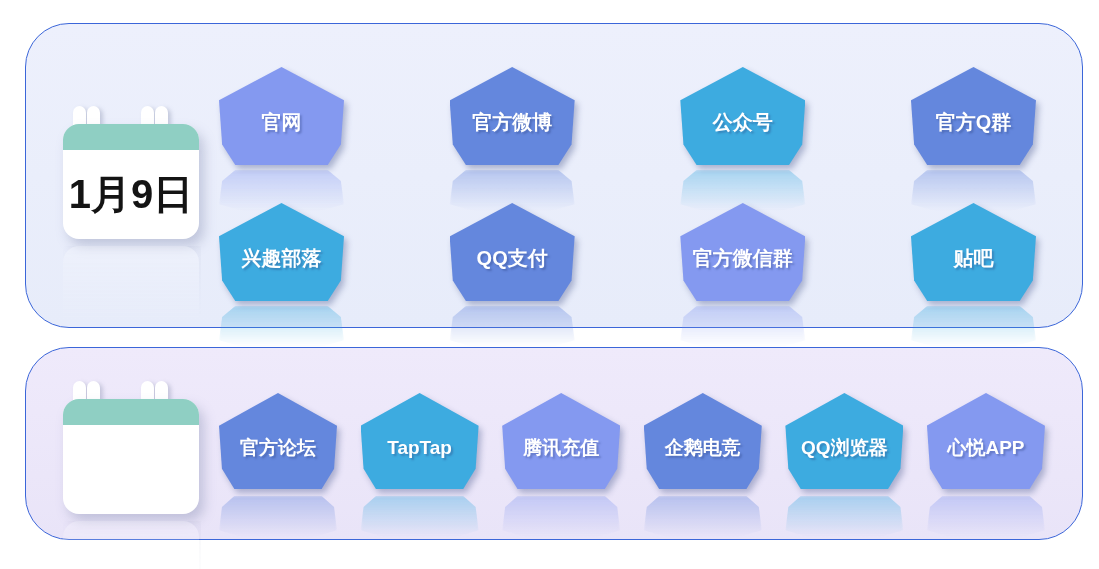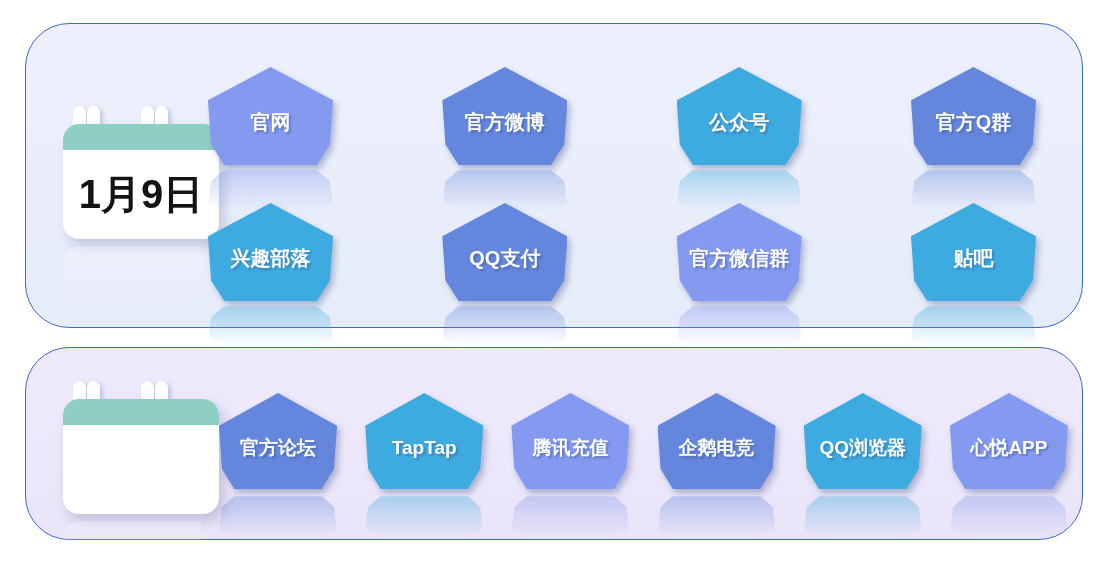--- a/index.html
+++ b/index.html
@@ -11,37 +11,37 @@
   .panel-1{top:23px;height:305px;background:linear-gradient(180deg,#edf0fc 0%,#e7ecfa 100%);}
   .panel-2{top:347px;height:193px;background:linear-gradient(180deg,#efeafb 0%,#e9e4f8 100%);}
 
   
   .calendar{position:absolute;width:138px;height:133px;}
   .cal-1{left:37px;top:82px;}
   .cal-2{left:37px;top:33px;}
   .ring{position:absolute;top:0;width:13px;height:46px;background:#ffffff;border-radius:7px;
         box-shadow:3px 2px 4px rgba(120,130,160,.35);}
   .r1{left:10px;} .r2{left:24px;} .r3{left:78px;} .r4{left:92px;}
-  .cal-body{position:absolute;left:0;top:18px;width:156px;height:115px;background:#ffffff;border-radius:16px;
+  .cal-body{position:absolute;left:0;top:18px;width:136px;height:115px;background:#ffffff;border-radius:16px;
             box-shadow:5px 7px 12px rgba(125,135,170,.38);overflow:hidden;}
   .cal-band{position:absolute;left:0;top:0;right:0;height:26px;background:#8fcfc3;}
   .cal-date{position:absolute;left:0;top:26px;right:0;bottom:0;display:flex;align-items:center;justify-content:center;
             font-weight:800;color:#141414;white-space:nowrap;letter-spacing:0;}
   .cal-1 .cal-date{font-size:40px;}
   .cal-2 .cal-date{font-size:35px;}
   .calendar.mirror{transform:scaleY(-1);opacity:.32;
     -webkit-mask-image:linear-gradient(to top,rgba(0,0,0,.6) 4%,transparent 55%);
             mask-image:linear-gradient(to top,rgba(0,0,0,.6) 4%,transparent 55%);}
   .mirror-1{left:37px;top:222px;}
   .mirror-2{left:37px;top:173px;}
 
   
   .badge-grid{position:absolute;}
-  .grid-1{left:182px;right:46px;top:43px;}
-  .grid-2{left:193px;right:14px;top:45px;}
+  .grid-1{left:193px;right:46px;top:43px;}
+  .grid-2{left:193px;right:37px;top:45px;}
   .badge-row{display:flex;justify-content:space-between;}
   .row-top{margin-bottom:38px;}
   .badge-wrap{position:relative;}
   .p1 .badge-wrap{width:125px;height:98px;}
   .p2 .badge-wrap{width:118px;height:96px;}
   .badge{width:100%;height:100%;background:var(--c,#8499f0);
          clip-path:polygon(50% 0%,100% 34%,97.5% 79%,87% 100%,13% 100%,2.5% 79%,0% 34%);
          display:flex;align-items:center;justify-content:center;padding-top:13px;box-sizing:border-box;}
   .badge-shell{width:100%;height:100%;filter:drop-shadow(3px 4px 3px rgba(92,104,152,.45));}
   .badge-label{color:#ffffff;font-weight:800;font-size:20px;white-space:nowrap;

